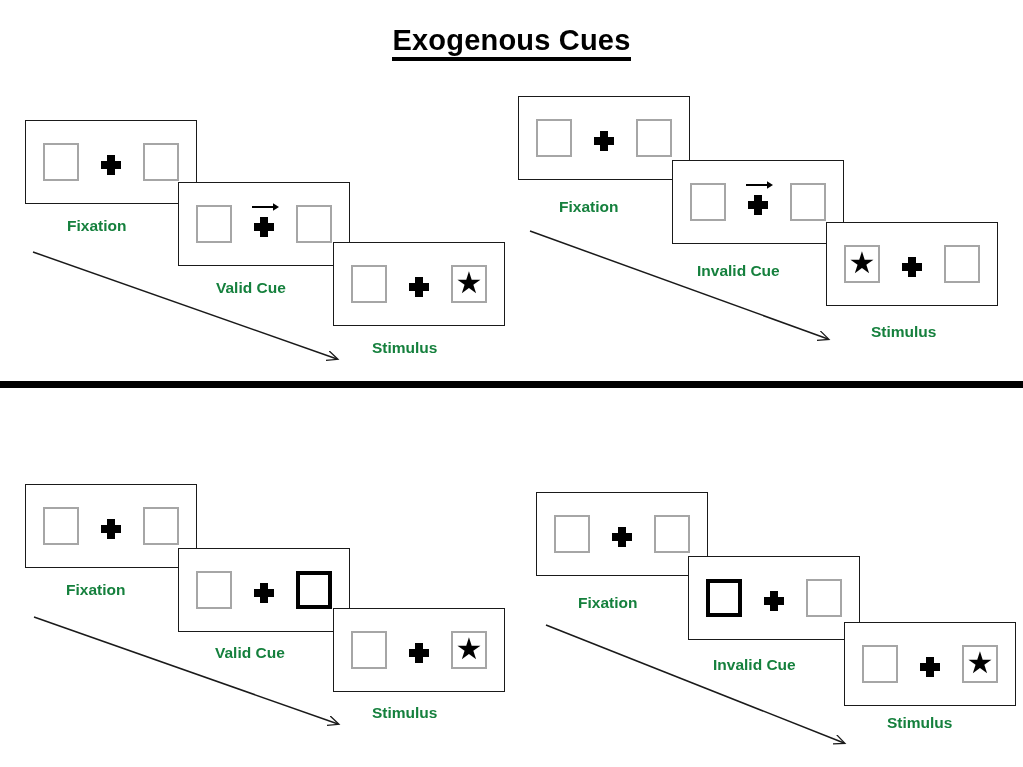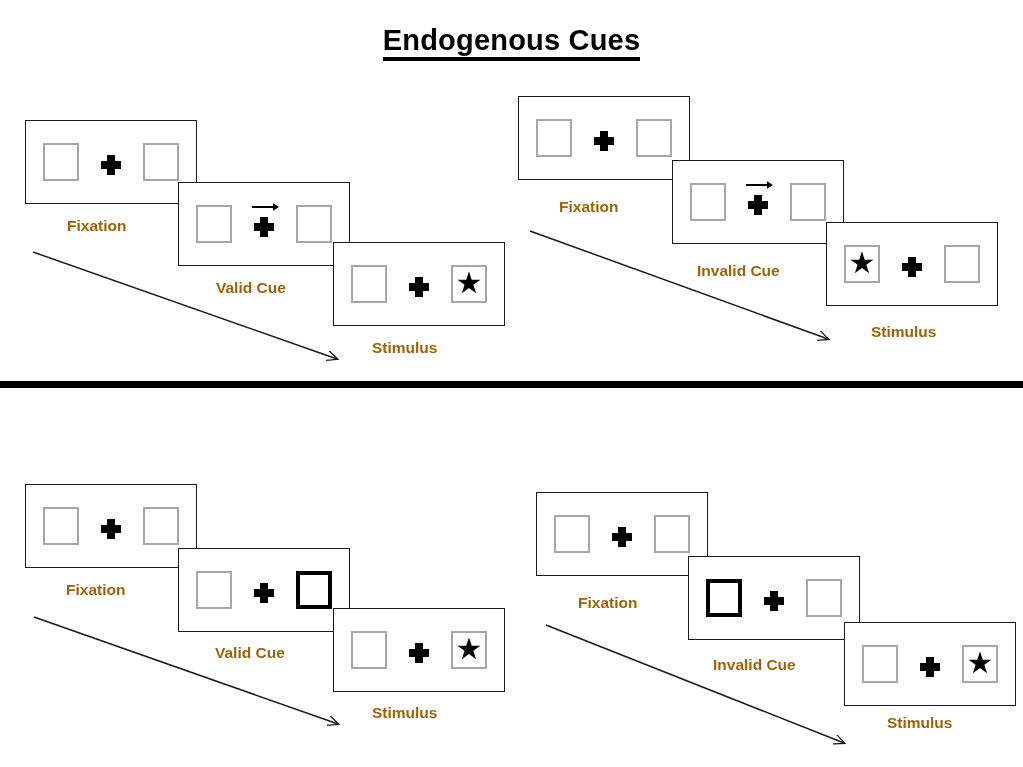--- a/index.html
+++ b/index.html
@@ -140,37 +140,37 @@
   }
 
   
   .caption {
     position: absolute;
     font-weight: bold;
     font-size: 15.5px;
     line-height: 1;
     white-space: nowrap;
     z-index: 7;
-    color: #a16207;
+    color: #15803d;
   }
 
   
   .flow-arrow {
     position: absolute;
     z-index: 2;
     overflow: visible;
   }
 </style>
 </head>
 <body>
 
 <div class="stage">
 
   <div class="section-title" id="title-endogenous">
-    <span class="ttext">Endogenous Cues</span>
+    <span class="ttext">Exogenous Cues</span>
   </div>
 
   <svg class="flow-arrow" id="flow-endo-valid" style="left:0;top:0;width:1023px;height:767px;">
     <defs>
       <marker id="ah1" markerWidth="13" markerHeight="13" refX="10" refY="5" orient="auto" markerUnits="userSpaceOnUse">
         <path d="M0,0 L11,5 L0,10" fill="none" stroke="#1a1a1a" stroke-width="1.3"></path>
       </marker>
     </defs>
     <line x1="33" y1="252" x2="337" y2="359" stroke="#1a1a1a" stroke-width="1.5" marker-end="url(#ah1)"></line>
     <line x1="530" y1="231" x2="828" y2="339" stroke="#1a1a1a" stroke-width="1.5" marker-end="url(#ah1)"></line>

